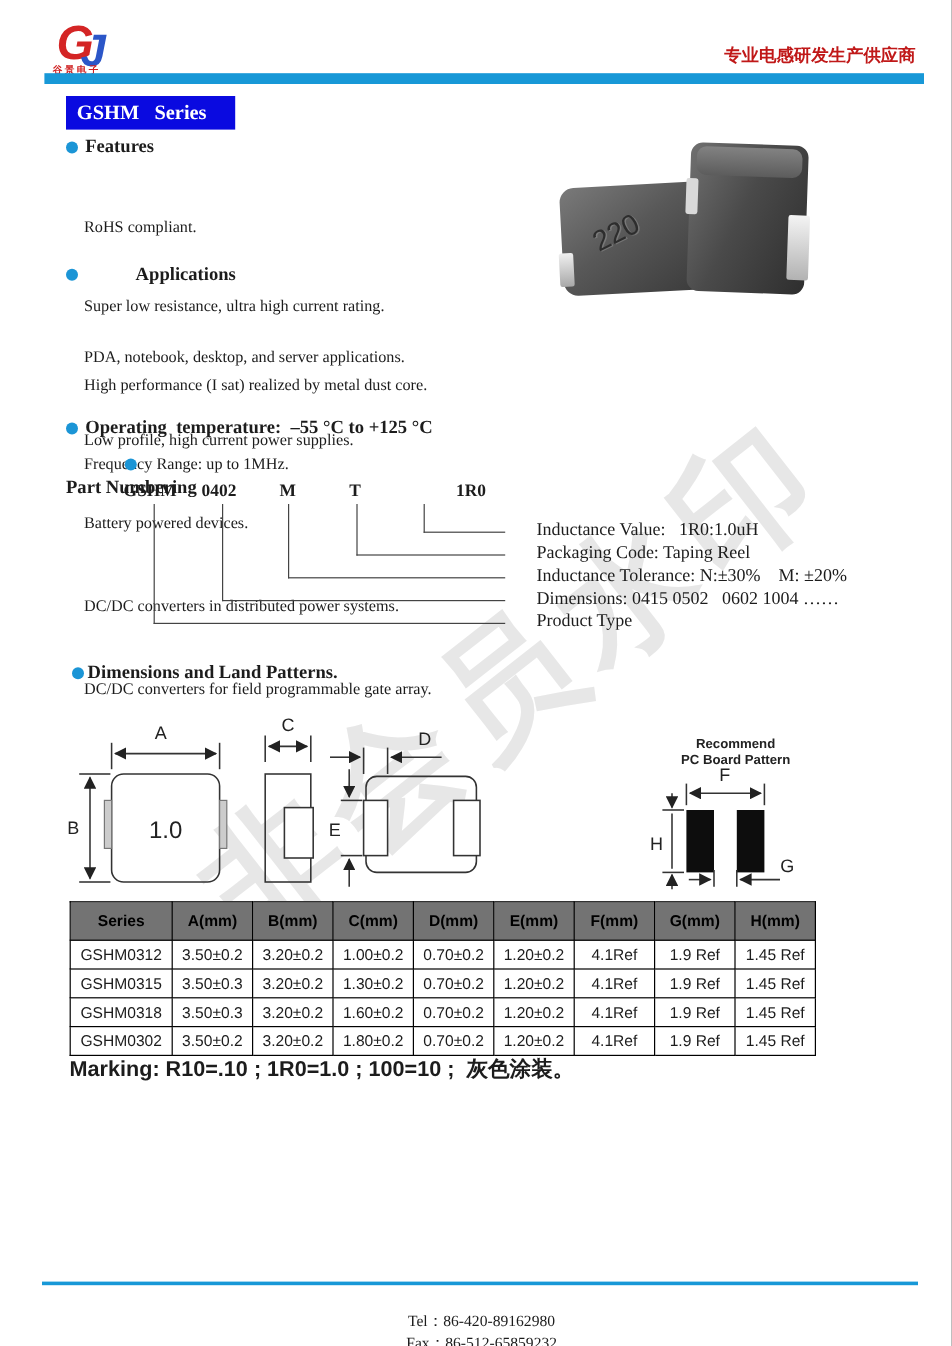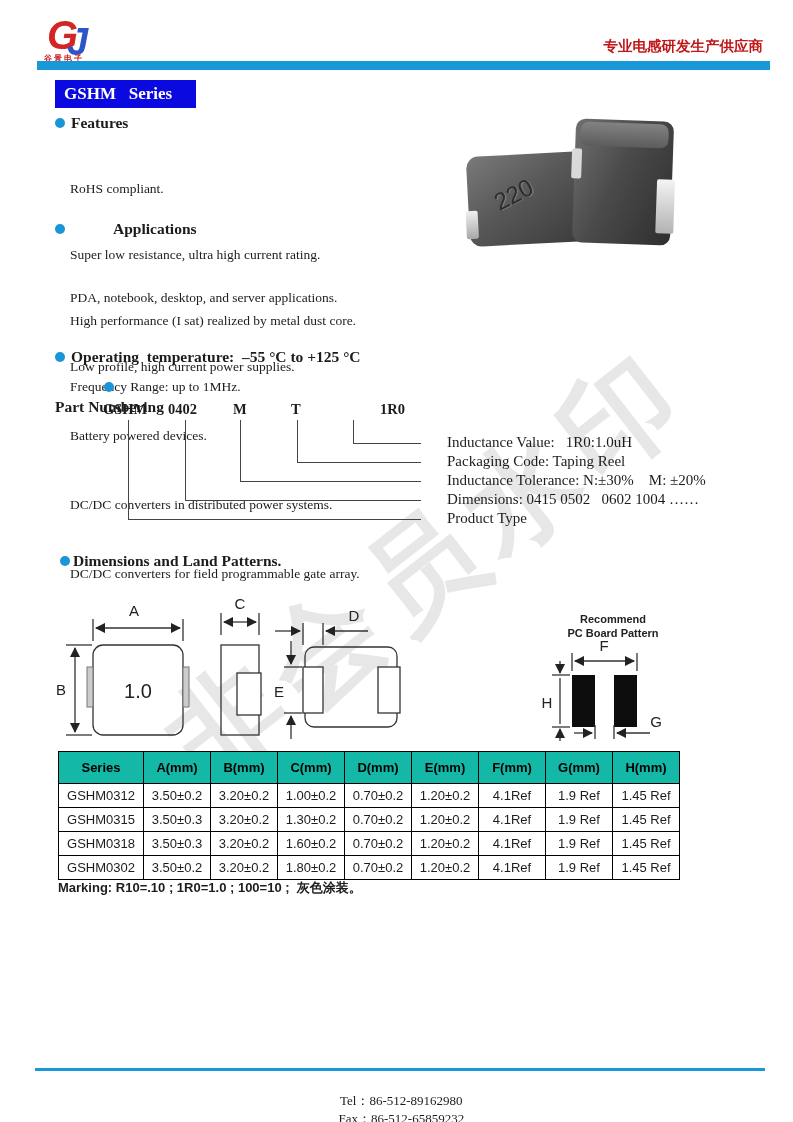--- a/index.html
+++ b/index.html
@@ -43,25 +43,25 @@
   .pn-code{position:absolute;top:401px;font-weight:bold;font-size:14.5px;}
   .pn-line{position:absolute;border-left:1.5px solid #444;border-bottom:1.5px solid #444;}
   .pn-label{position:absolute;left:447px;font-size:15px;white-space:pre;}
   
   .diagram{position:absolute;left:50px;top:595px;}
   .diagram text{font-family:"Liberation Sans",sans-serif;fill:#222;}
   
   .dim-table{position:absolute;left:58px;top:751px;width:622px;border-collapse:collapse;
         font-family:"Liberation Sans",sans-serif;table-layout:fixed;background:#fff;}
   .dim-table th,.dim-table td{border:1.5px solid #000;text-align:center;padding:0;}
-  .dim-table th{background:#14b8a6;color:#000;font-size:13px;height:31px;}
+  .dim-table th{background:#737373;color:#000;font-size:13px;height:31px;}
   .dim-table td{font-size:13px;height:23px;}
   .dim-table .c0{width:84px;}
   .marking-note{position:absolute;left:58px;top:879px;font-family:"Liberation Sans",sans-serif;
-        font-weight:bold;font-size:13px;white-space:pre;}
+        font-weight:bold;font-size:18px;white-space:pre;}
   
   .footline{position:absolute;left:35px;top:1068px;width:730px;height:3px;background:#1898d7;}
   .footer{position:absolute;left:0;top:1076px;width:793px;text-align:center;font-size:13px;white-space:pre;}
 </style>
 </head>
 <body>
 
 <div class="page">
 
   <div class="watermark">非会员水印</div>
@@ -265,20 +265,20 @@
         <td>1.9 Ref</td>
         <td>1.45 Ref</td>
       </tr>
     </tbody>
       </table>
 
     <div class="marking-note">Marking: R10=.10 ; 1R0=1.0 ; 100=10 ;  灰色涂装。</div>
 
     <div class="footline"></div>
     <div class="footer">
-      <span>Tel：</span><span>86-512-89162980</span><span>   </span>
+      <span>Tel：</span><span>86-420-89162980</span><span>   </span>
       <span>Fax：</span><span>86-512-65859232</span><span>   </span>
       
       
     </div>
 
   </div>
 </div>
 
 </body></html>

